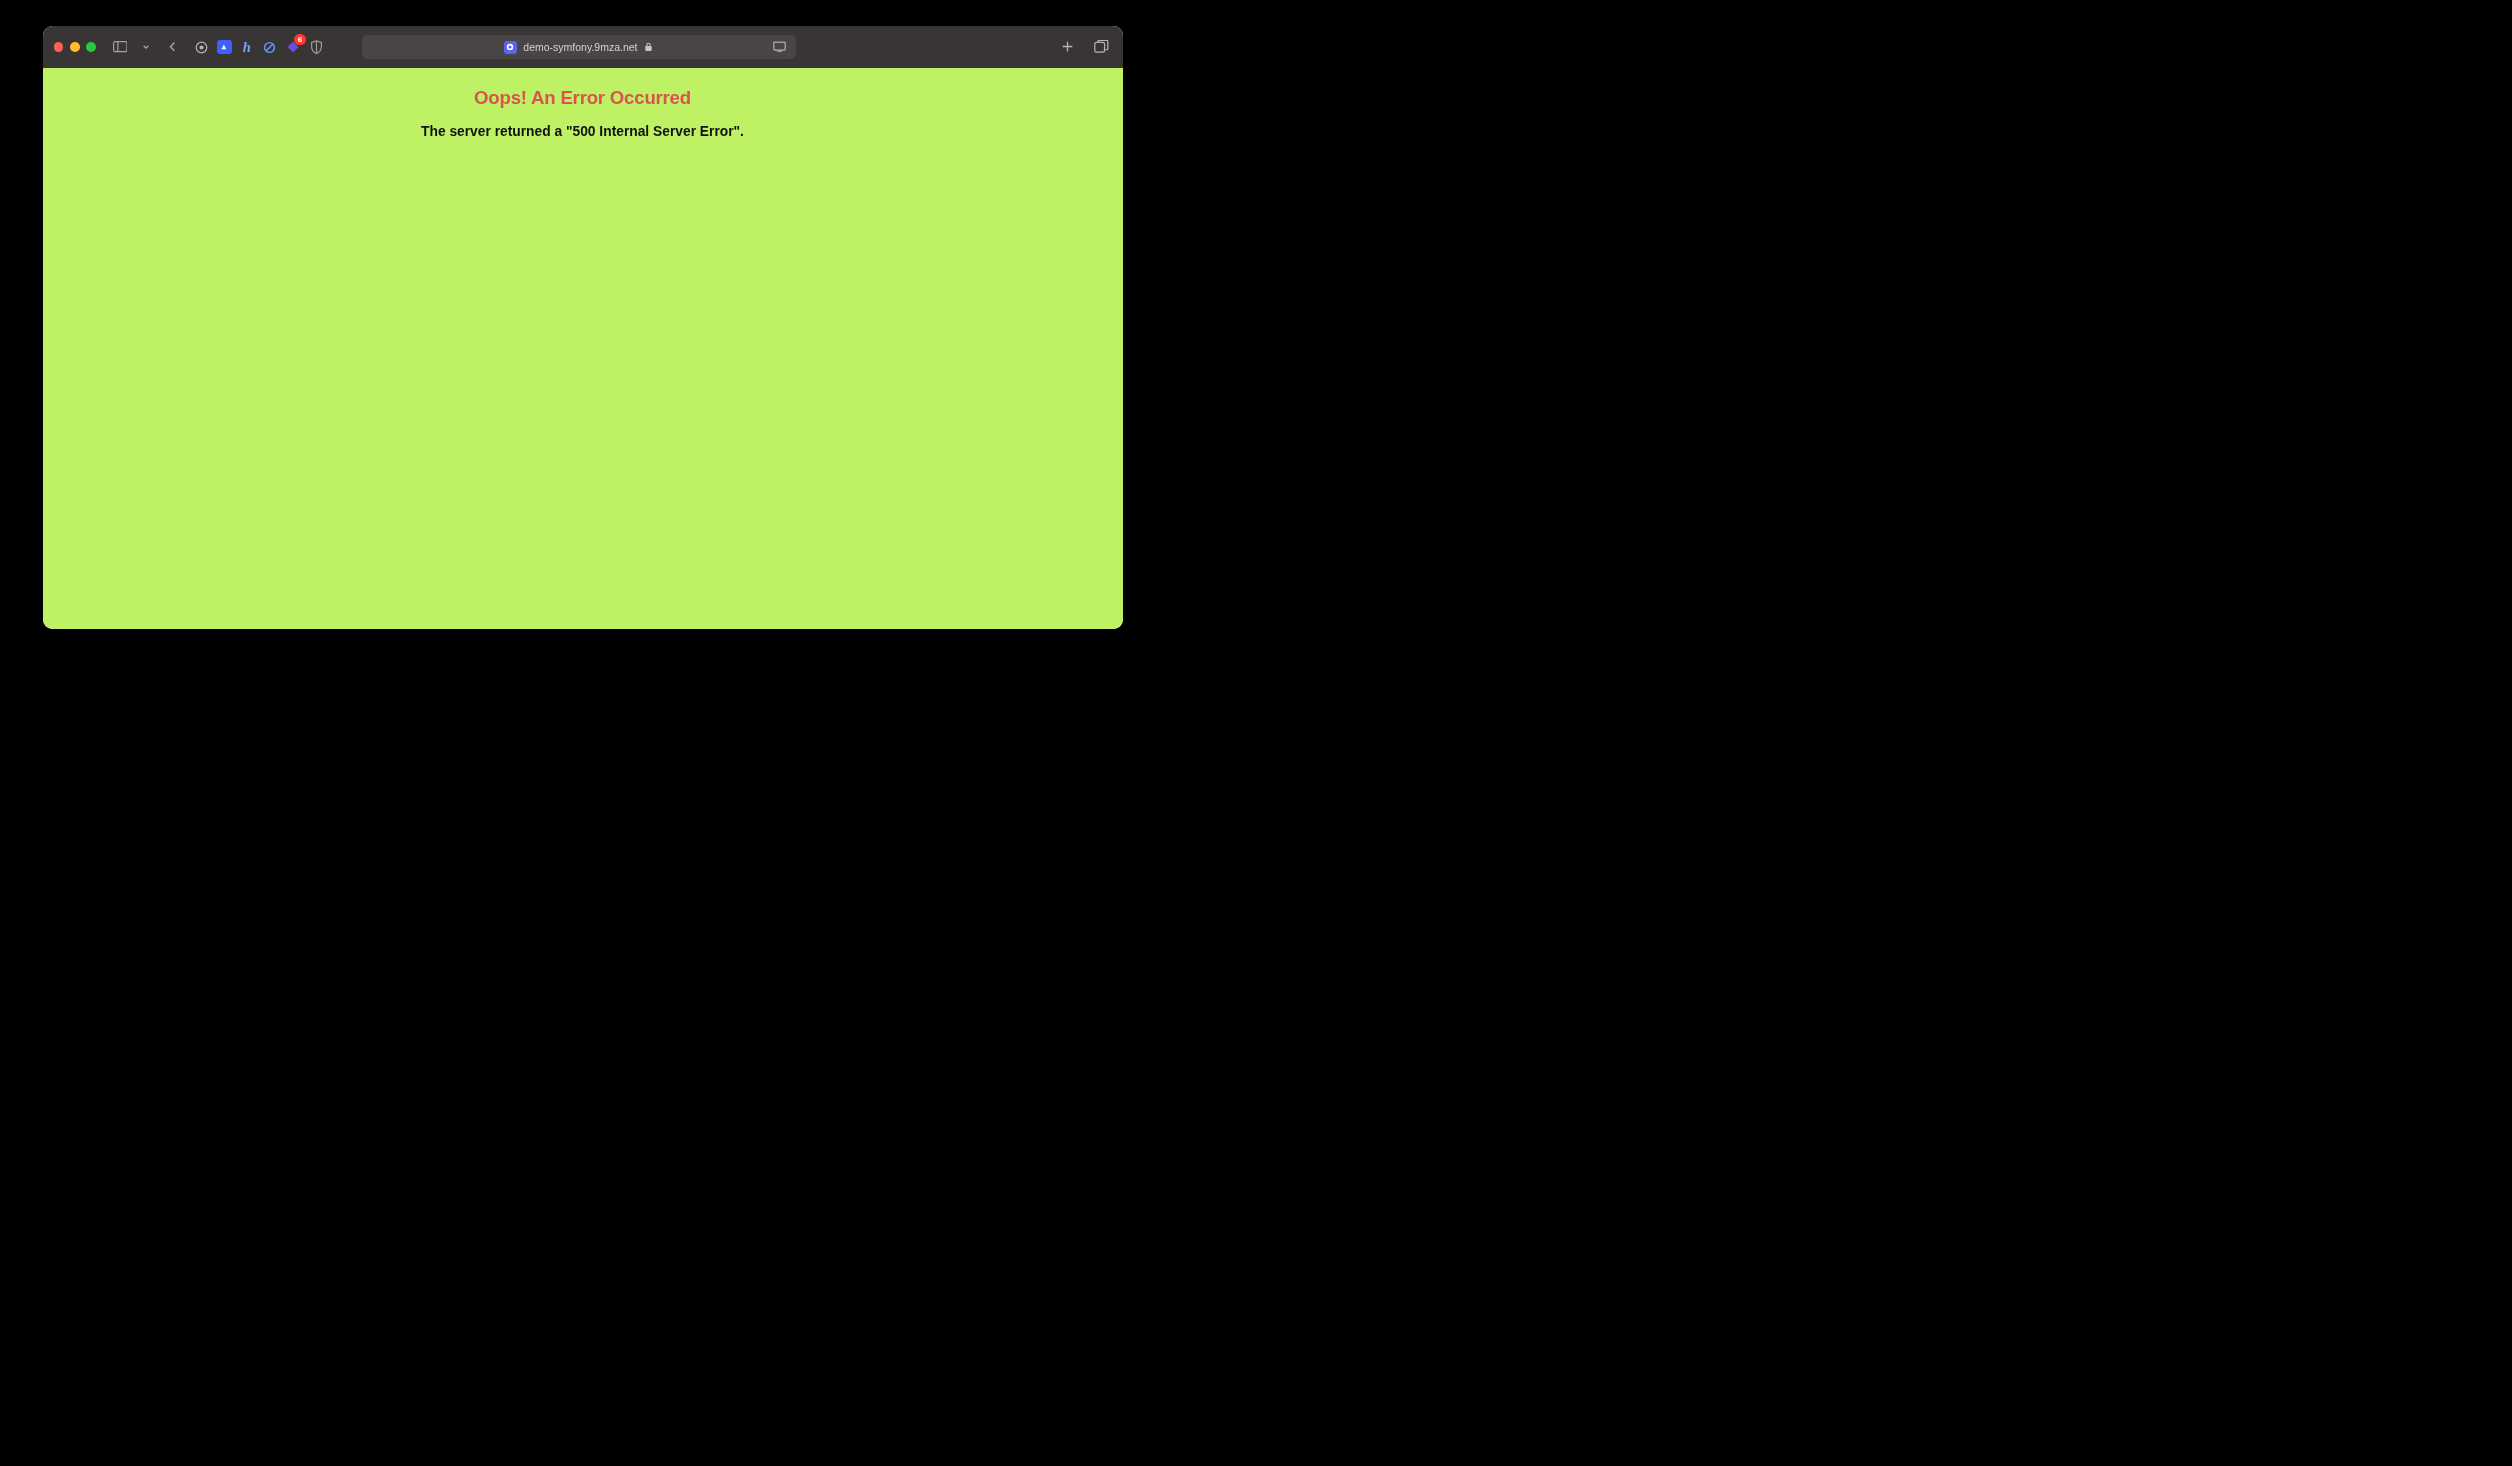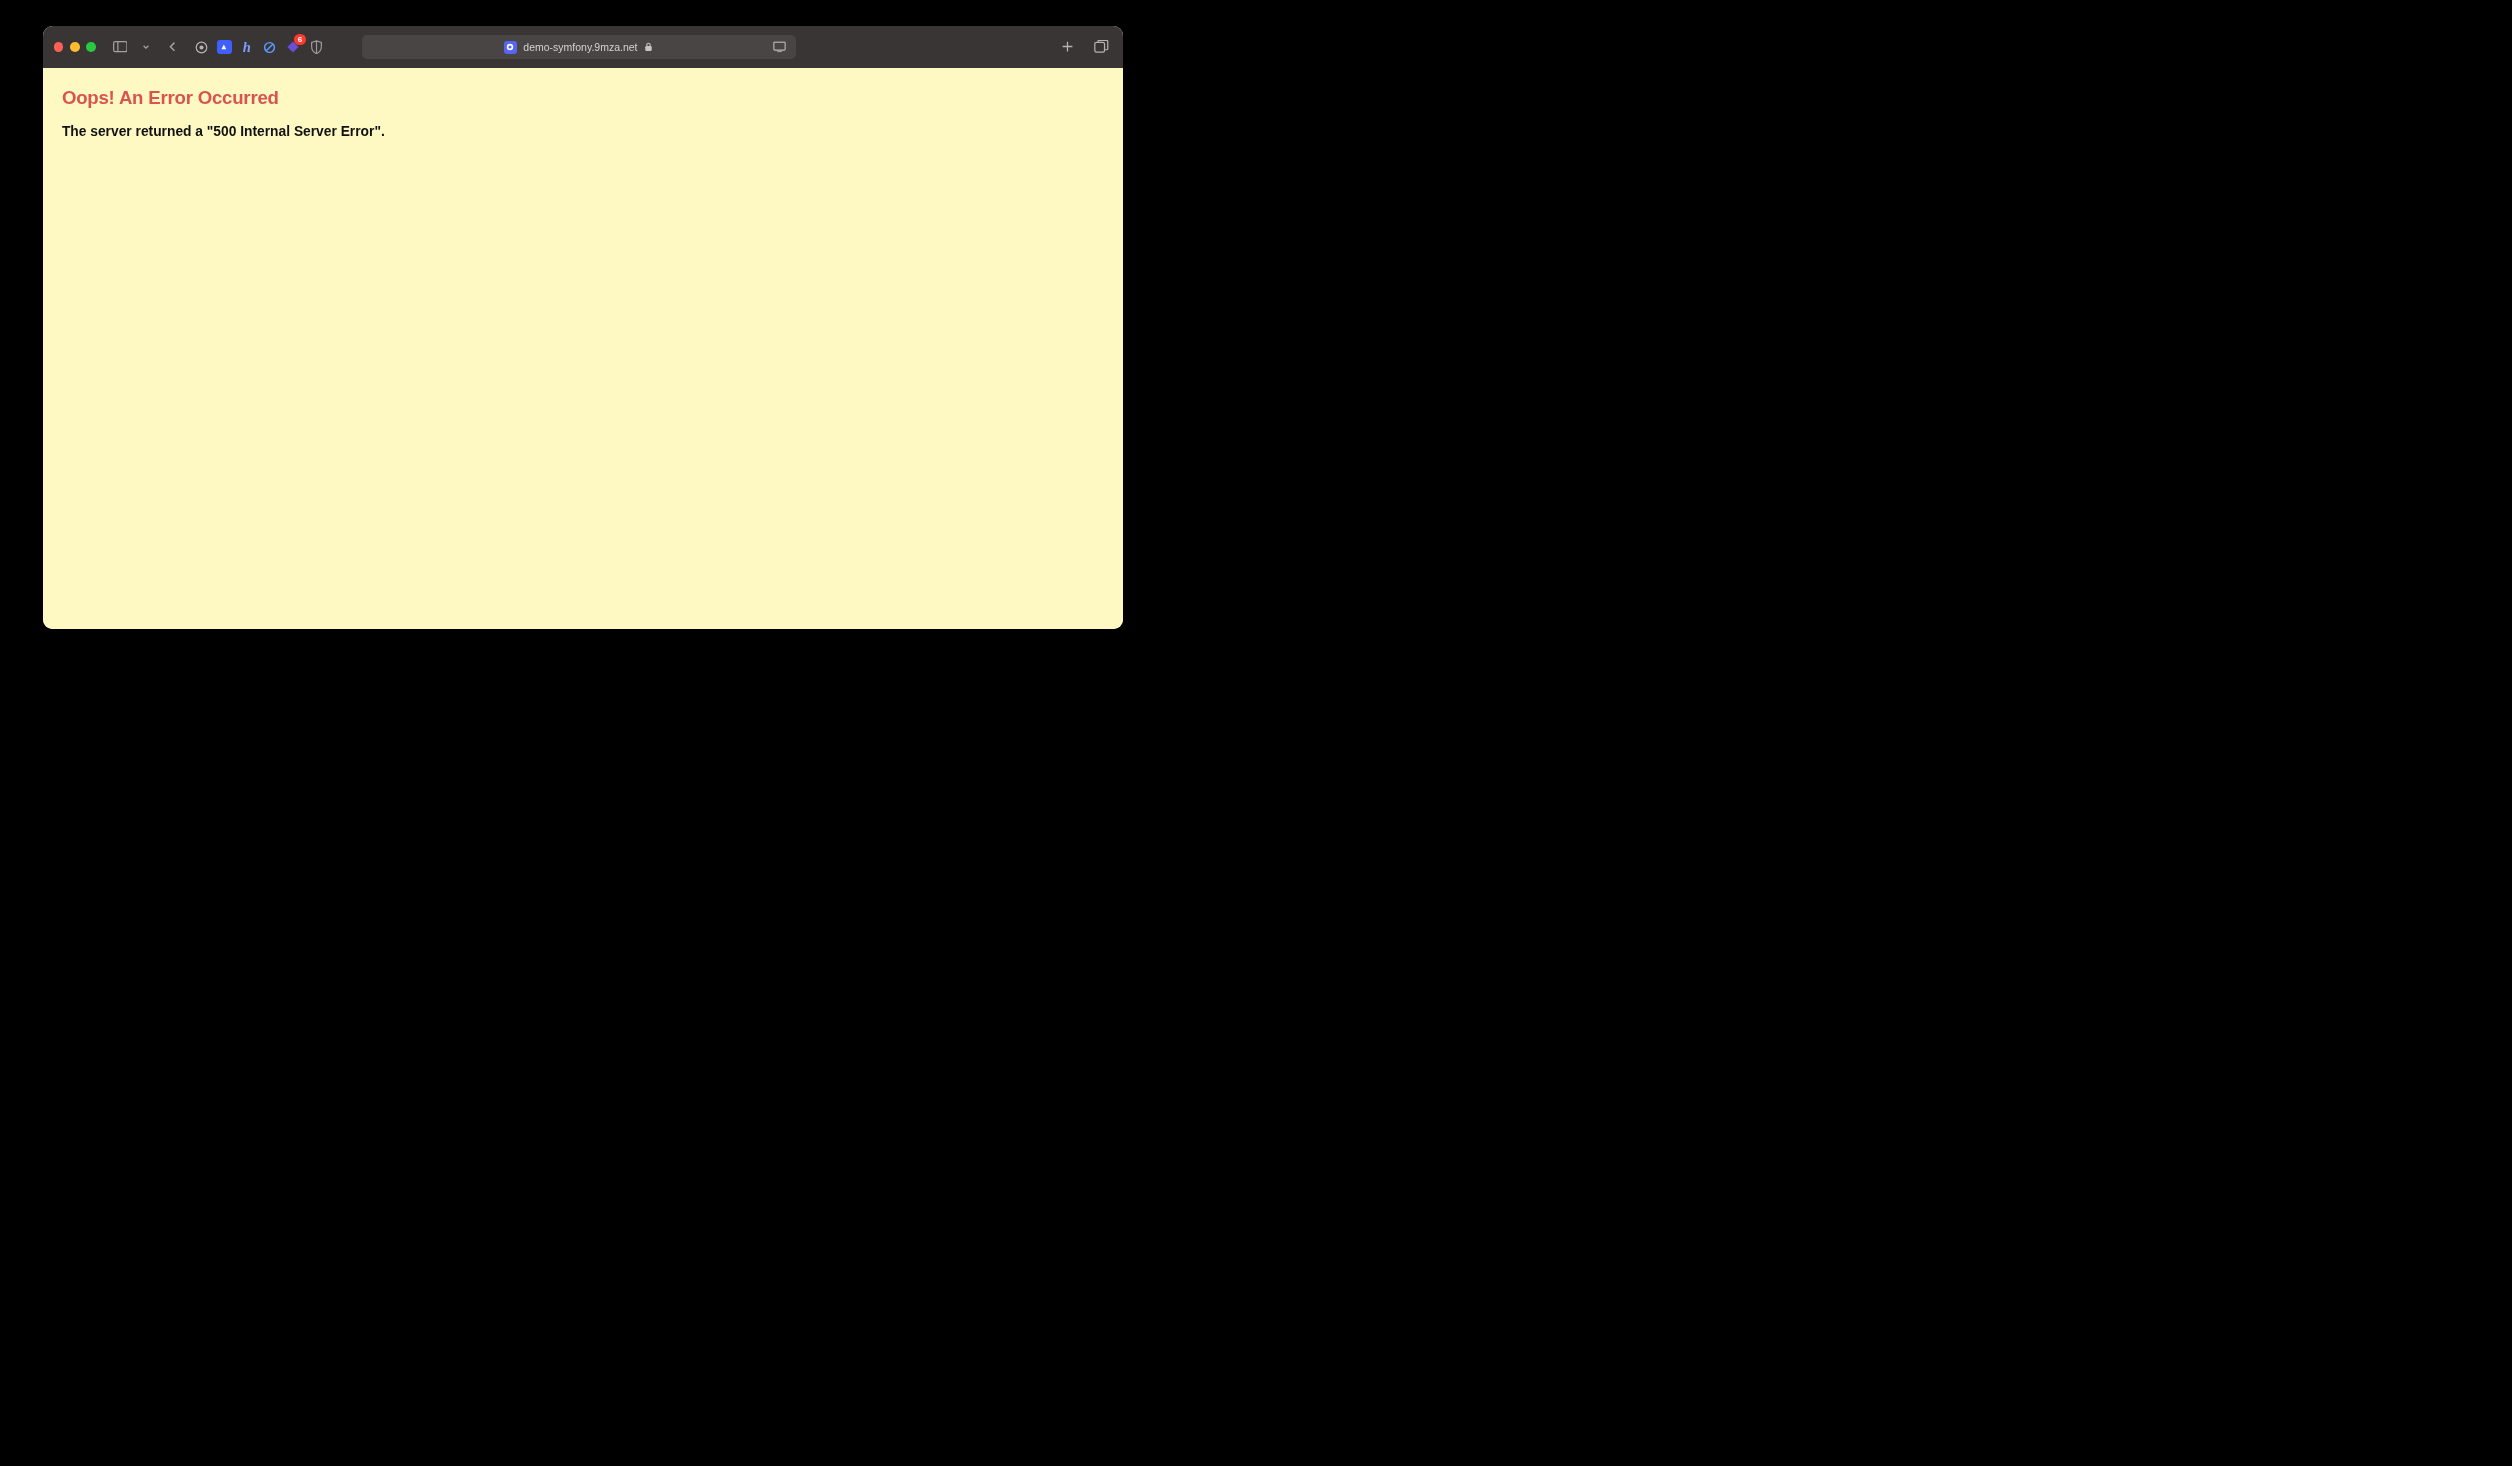--- a/index.html
+++ b/index.html
@@ -95,23 +95,24 @@
     .addr .reader {
       position: absolute; right: 6.5px; top: 50%; transform: translateY(-50%);
       color:#bdb7b7;
     }
     .right-controls {
       display: flex; align-items: center; gap: 14.6px; margin-left: auto;
     }
     .right-controls .tb-btn { color:#b7b1b1; }
     .content {
       flex: 1;
-      background: #fef9c3;
+      background: #bef264;
       padding: 19.4px;
       color: #111;
+      text-align: center;
     }
     .content h1 {
       color: #d9534f;
       font-size: 18.6px;
       font-weight: 700;
       margin-bottom: 14.6px;
       letter-spacing: -0.2px;
     }
     .content h2 {
       font-size: 13.8px;

